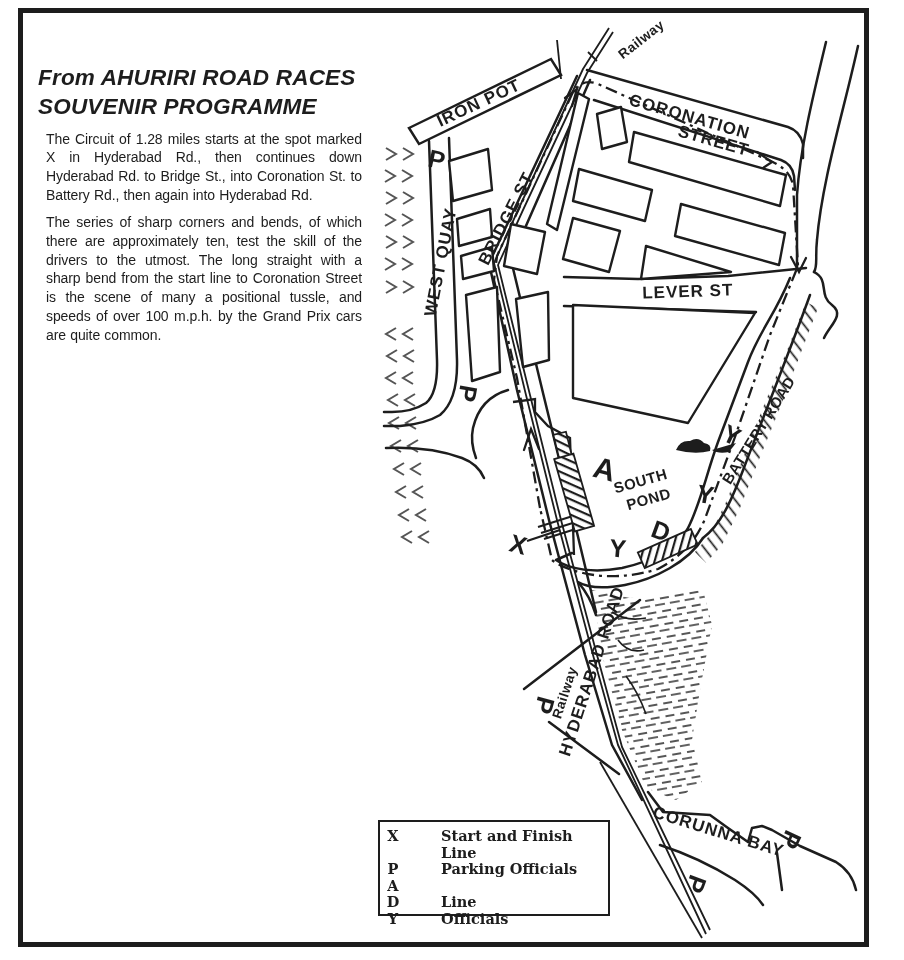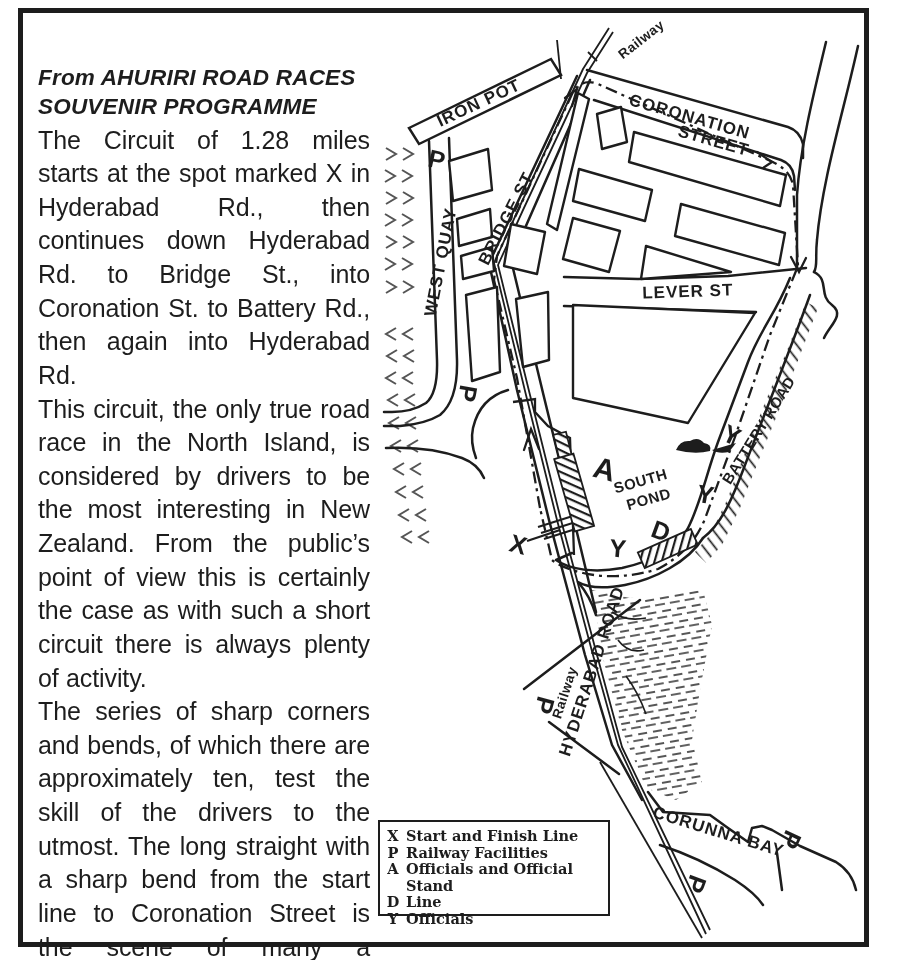--- a/index.html
+++ b/index.html
@@ -3,46 +3,45 @@
 <meta charset="utf-8">
 <style>
   html,body{margin:0;padding:0;background:#fff;}
   body{width:904px;height:960px;position:relative;overflow:hidden;
        font-family:"Liberation Sans",sans-serif;color:#1d1d1d;}
   .frame{position:absolute;left:18px;top:8px;width:851px;height:939px;
          border:5px solid #1d1d1d;box-sizing:border-box;}
   .text-col{position:absolute;left:38px;top:64px;width:332px;}
   .text-col h1{font-size:22.5px;line-height:1.28;font-weight:700;font-style:italic;
                margin:0 0 2px 0;letter-spacing:.2px;}
-  .text-col p{font-size:25px;line-height:1.345;margin:0;text-align:justify;
+  .text-col p{font-size:14px;line-height:1.345;margin:8px;text-align:justify;
               letter-spacing:-0.1px;word-spacing:.5px;}
   .map-svg{position:absolute;left:0;top:0;}
   .legend{position:absolute;left:378px;top:820px;width:232px;height:96px;
           border:2.5px solid #1d1d1d;background:#fff;box-sizing:border-box;
           font-family:"DejaVu Serif",serif;font-weight:700;font-size:14.5px;
           padding-top:6px;}
   .legend-row{display:flex;line-height:16.5px;}
   .legend-sym{width:26px;text-align:center;flex:none;}
-  .legend-lab{flex:1;}
+  .legend-lab{flex:1;margin-left:35px;}
   svg text{font-family:"Liberation Sans",sans-serif;font-weight:700;fill:#1d1d1d;}
   .street-lbl{font-size:17px;letter-spacing:1px;}
   .street-lbl-sm{font-size:15px;letter-spacing:.5px;}
   .marker{font-size:25px;}
   .marker-big{font-size:30px;}
   .rail-lbl{font-size:13.5px;letter-spacing:.5px;}
 </style>
 </head>
 <body>
 
 <div class="frame"></div>
 
 <div class="text-col">
   <h1>From AHURIRI ROAD RACES SOUVENIR PROGRAMME</h1>
   <p>The Circuit of 1.28 miles starts at the spot marked X in Hyderabad Rd., then continues down Hyderabad Rd. to Bridge St., into Coronation St. to Battery Rd., then again into Hyderabad Rd.</p>
-  <p>This circuit, the only true road race in the North Island, is considered by drivers to be the most interesting in New Zealand. From the public’s point of view this is certainly the case as with such a short circuit there is always plenty of activity.</p>
   <p>The series of sharp corners and bends, of which there are approximately ten, test the skill of the drivers to the utmost. The long straight with a sharp bend from the start line to Coronation Street is the scene of many a positional tussle, and speeds of over 100 m.p.h. by the Grand Prix cars are quite common.</p>
 </div>
 
 <svg class="map-svg" width="904" height="960" viewBox="0 0 904 960">
   <defs>
     <pattern id="hatchStand" width="7" height="7" patternUnits="userSpaceOnUse" patternTransform="rotate(40)">
       <rect width="7" height="7" fill="#fff"></rect>
       <line x1="1" y1="0" x2="1" y2="7" stroke="#1d1d1d" stroke-width="2.4"></line>
     </pattern>
     <pattern id="hatchCliff" width="9" height="9" patternUnits="userSpaceOnUse" patternTransform="rotate(-38)">
@@ -215,25 +214,24 @@
   <text class="marker" text-anchor="middle" transform="translate(783,836) rotate(115)">P</text>
 </svg>
 
 <div class="legend">
   <div class="legend-row">
     <span class="legend-sym">X</span>
     <span class="legend-lab">Start and Finish Line</span>
   </div>
   <div class="legend-row">
     <span class="legend-sym">P</span>
-    <span class="legend-lab">Railway Facilities</span>
+    <span class="legend-lab">Parking Officials</span>
   </div>
   <div class="legend-row">
     <span class="legend-sym">A</span>
-    <span class="legend-lab">Officials and Official Stand</span>
   </div>
   <div class="legend-row">
     <span class="legend-sym">D</span>
     <span class="legend-lab">Line</span>
   </div>
   <div class="legend-row">
     <span class="legend-sym">Y</span>
     <span class="legend-lab">Officials</span>
   </div>
 </div>

